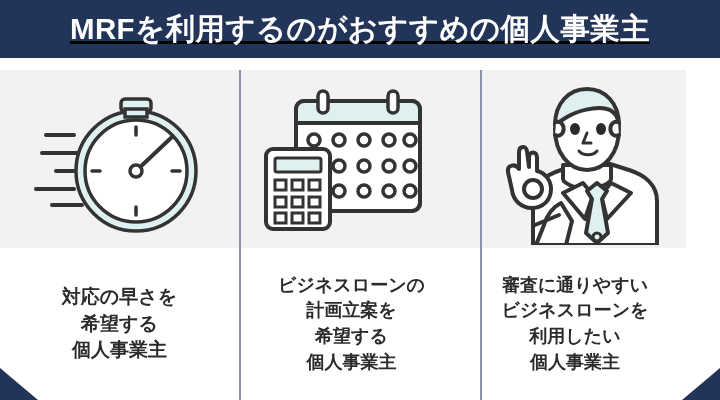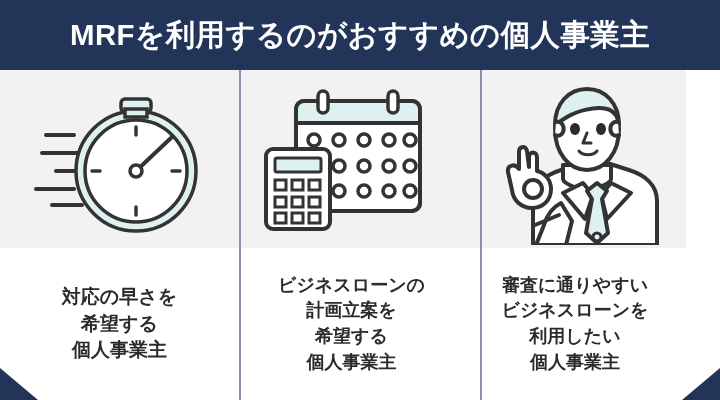--- a/index.html
+++ b/index.html
@@ -22,25 +22,26 @@
     box-sizing: border-box;
     overflow: hidden;
   }
 
   
   .header {
     position: absolute;
     left: 0;
     top: 0;
     width: 720px;
-    height: 70px;
+    height: 58px;
     background: #223458;
     display: flex;
     align-items: center;
     justify-content: center;
+    text-decoration: underline;
   }
   .header-title {
     color: #ffffff;
     font-size: 30px;
     font-weight: bold;
     letter-spacing: 0.5px;
     line-height: 1;
     white-space: nowrap;
     transform: scaleX(0.98);
   }

